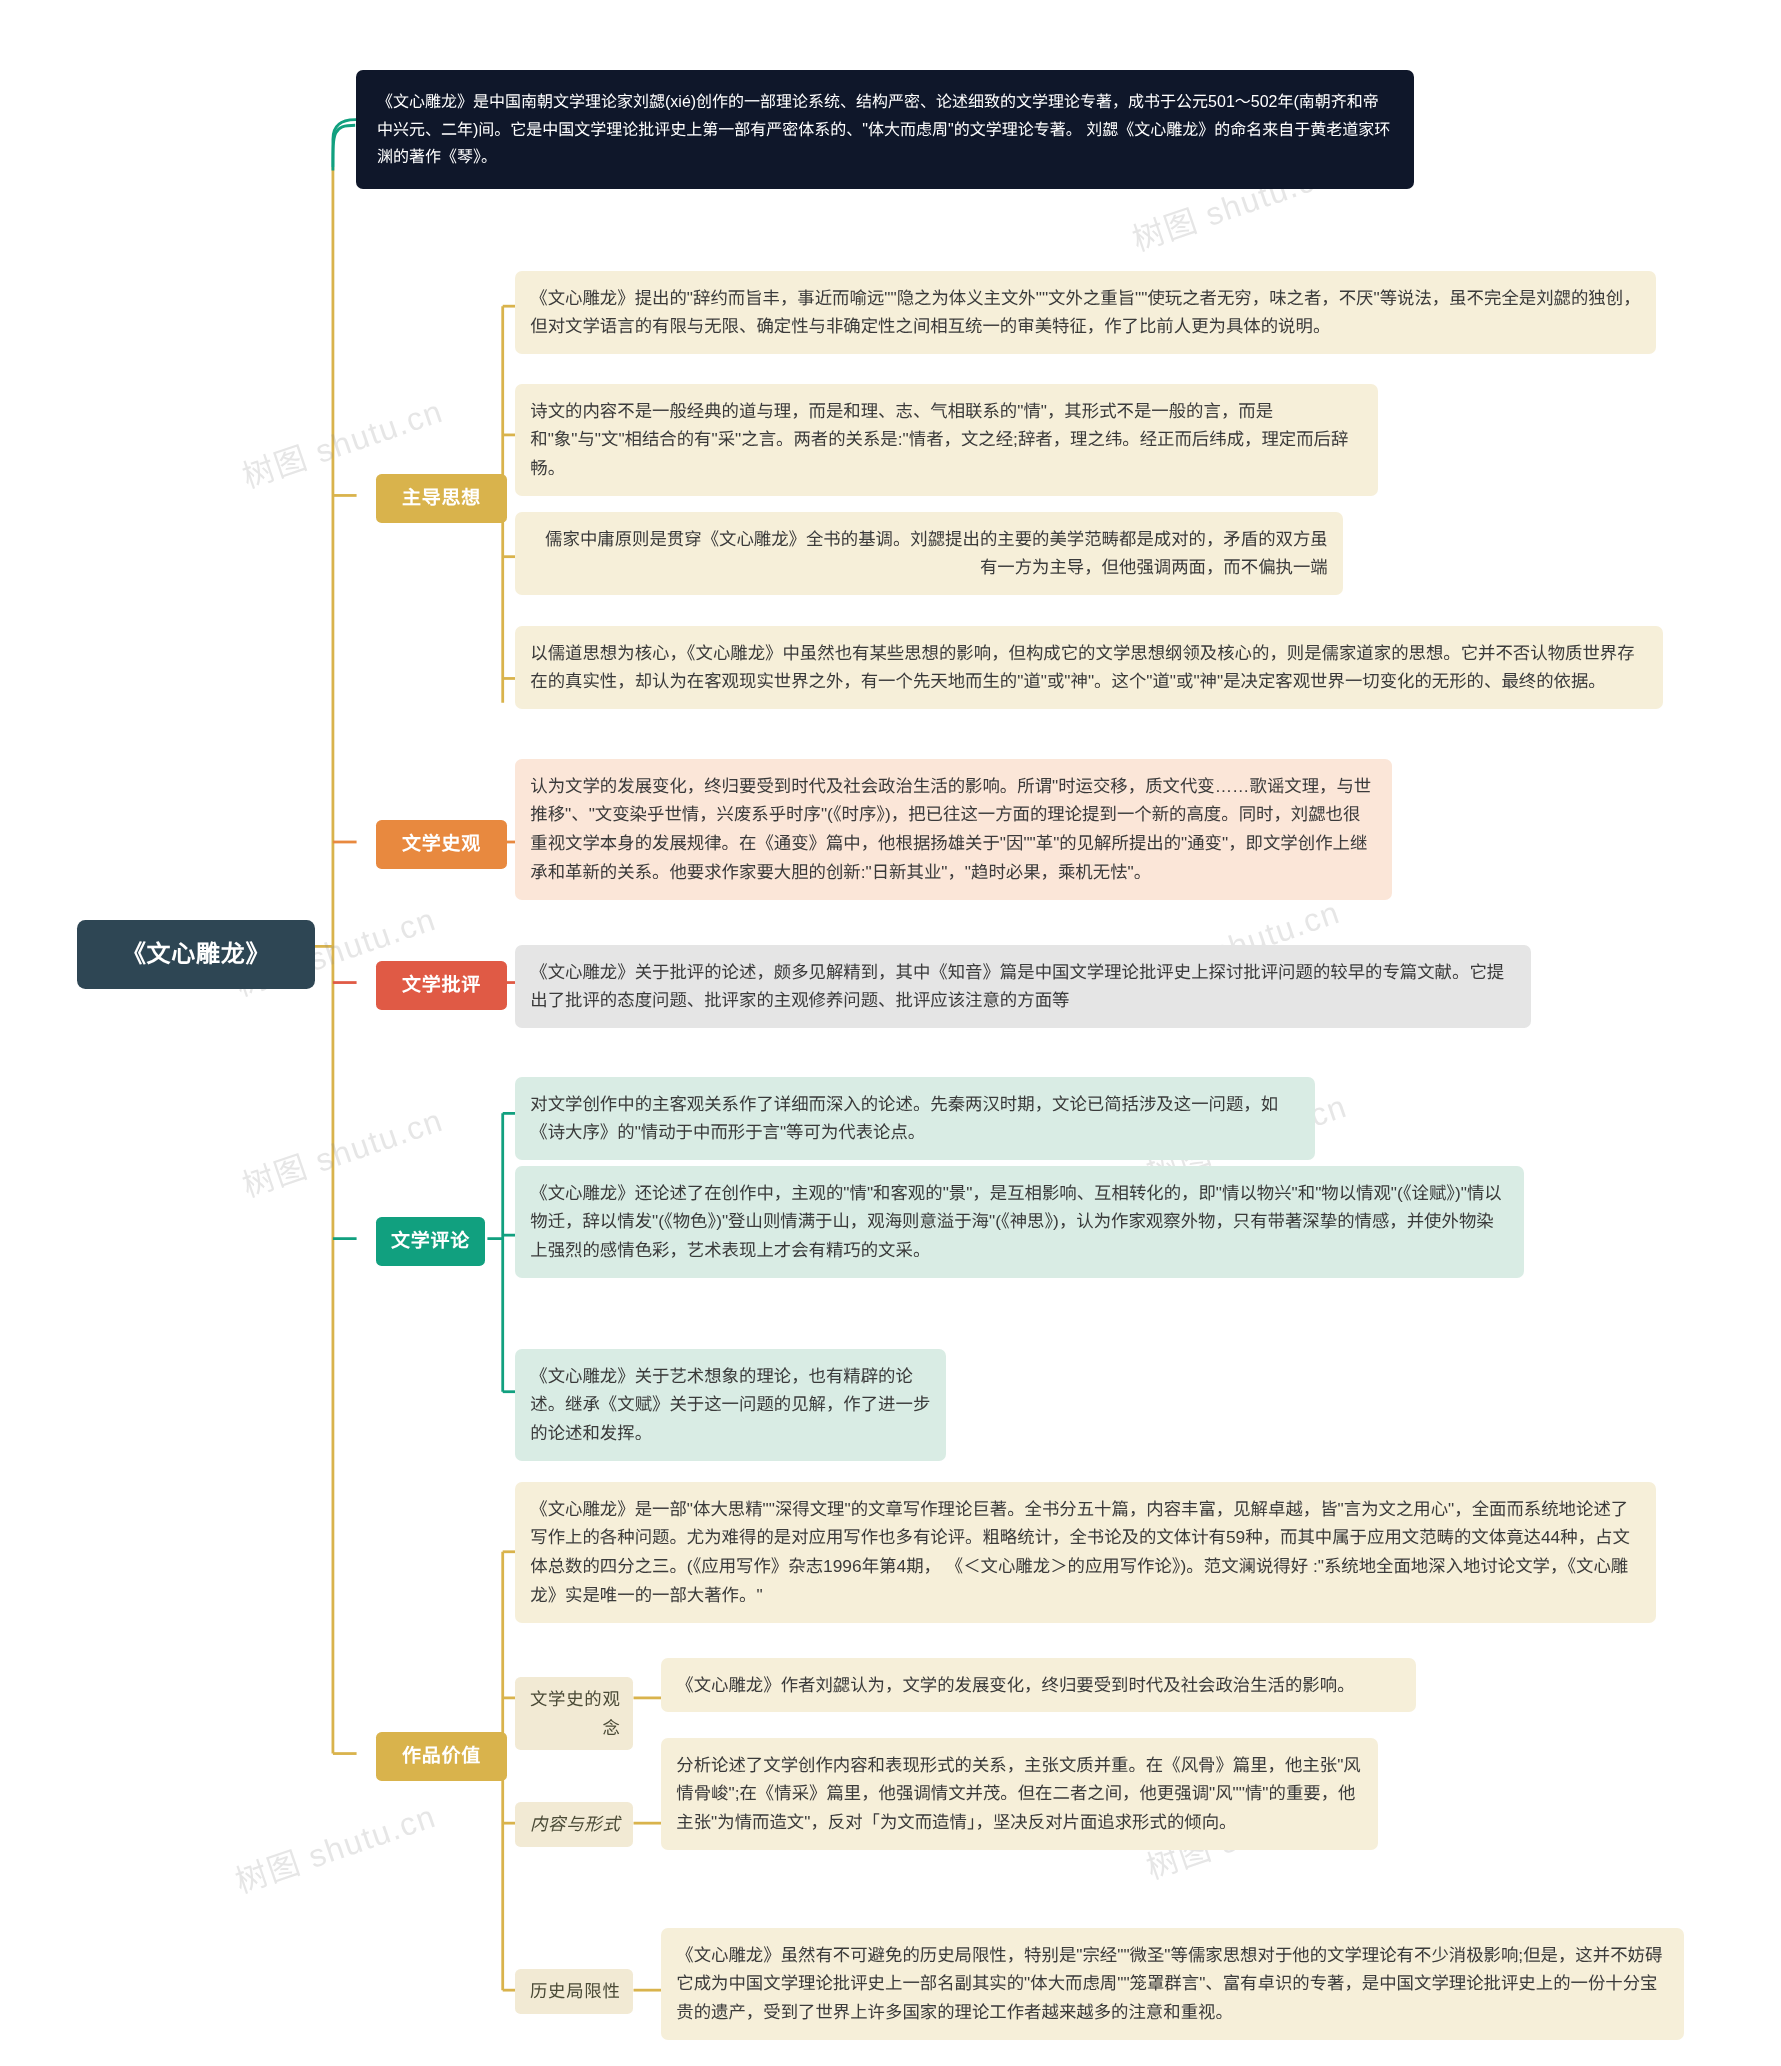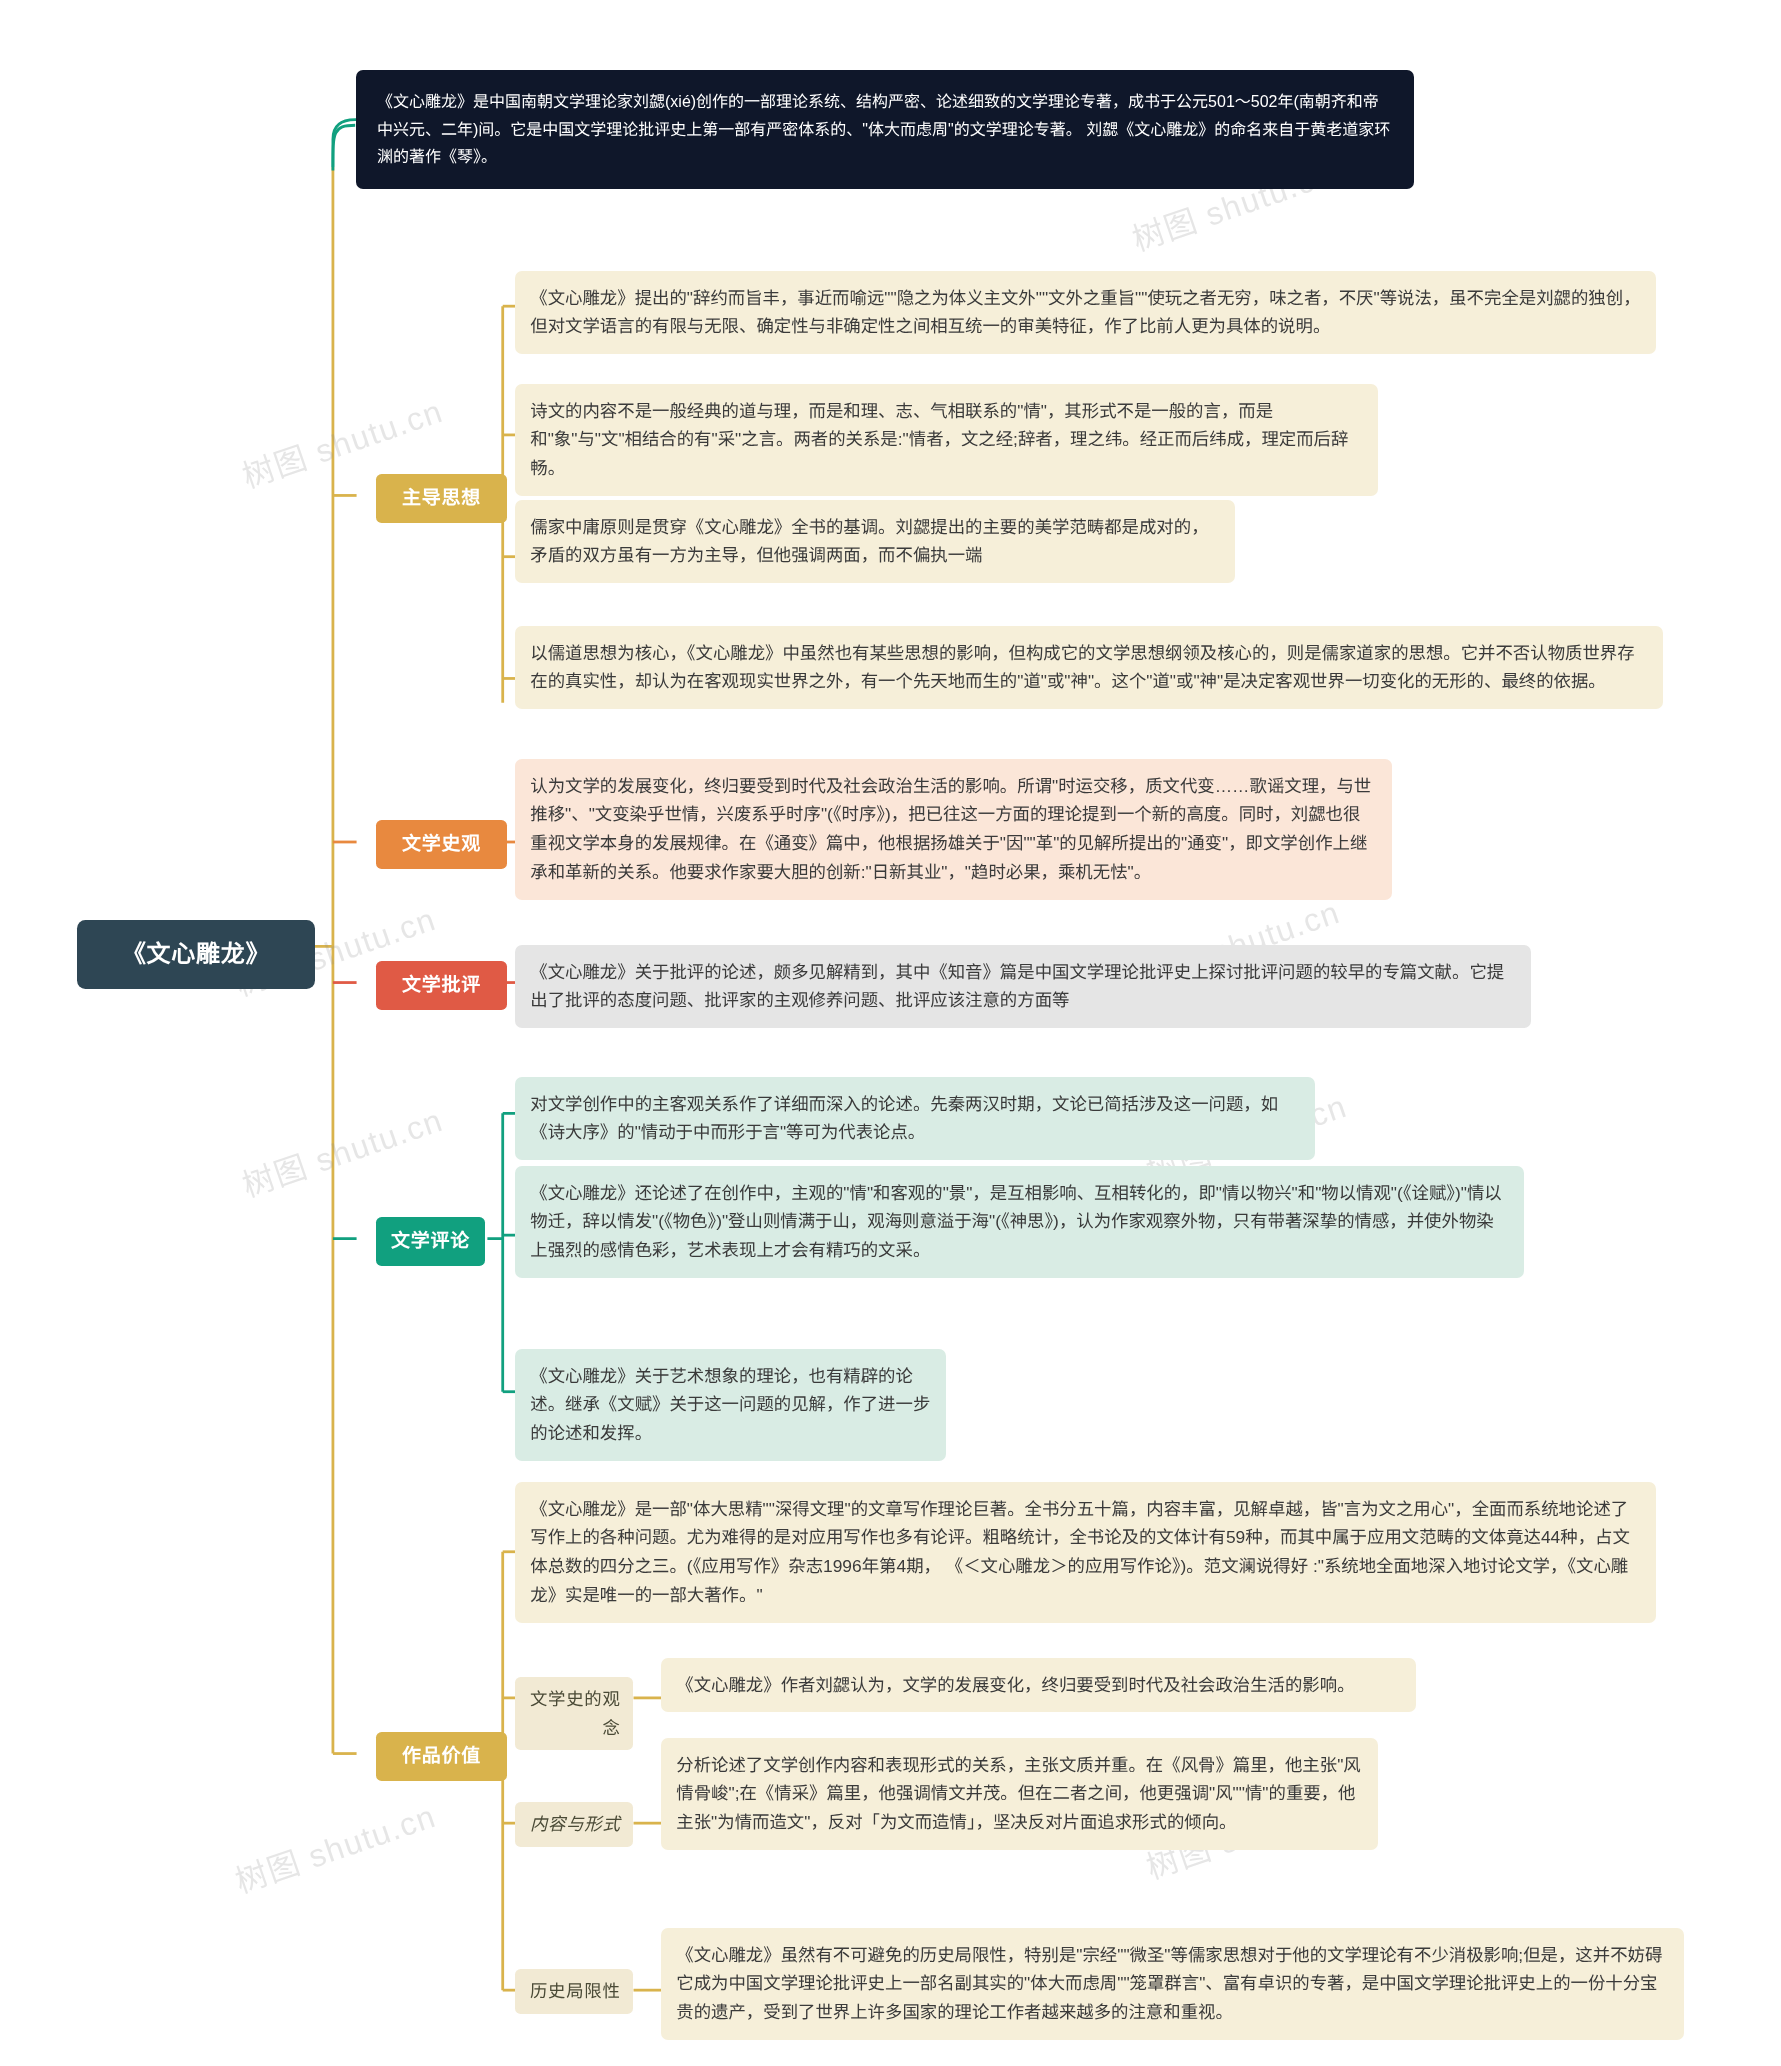--- a/index.html
+++ b/index.html
@@ -166,21 +166,21 @@
 <div class="wm" style="left:1141px; top:1809px;">树图 shutu.cn</div>
 
 <div class="node root" style="left:77px; top:920px; width:238px;">《文心雕龙》</div>
 
 <div class="node topcard" style="left:356px; top:70px; width:1058px;">《文心雕龙》是中国南朝文学理论家刘勰(xié)创作的一部理论系统、结构严密、论述细致的文学理论专著，成书于公元501～502年(南朝齐和帝中兴元、二年)间。它是中国文学理论批评史上第一部有严密体系的、"体大而虑周"的文学理论专著。 刘勰《文心雕龙》的命名来自于黄老道家环渊的著作《琴》。</div>
 
 <div class="node branch" style="left:356px; top:474px; width:131px; background:#d9b34c;">主导思想</div>
 
 <div class="node leaf l-yellow" style="left:515px; top:271px; width:1141px;">《文心雕龙》提出的"辞约而旨丰，事近而喻远""隐之为体义主文外""文外之重旨""使玩之者无穷，味之者，不厌"等说法，虽不完全是刘勰的独创，但对文学语言的有限与无限、确定性与非确定性之间相互统一的审美特征，作了比前人更为具体的说明。</div>
 <div class="node leaf l-yellow" style="left:515px; top:384px; width:863px;">诗文的内容不是一般经典的道与理，而是和理、志、气相联系的"情"，其形式不是一般的言，而是和"象"与"文"相结合的有"采"之言。两者的关系是:"情者，文之经;辞者，理之纬。经正而后纬成，理定而后辞畅。</div>
-<div class="node leaf l-yellow" style="left:515px; top:500px; width:720px;">儒家中庸原则是贯穿《文心雕龙》全书的基调。刘勰提出的主要的美学范畴都是成对的，矛盾的双方虽有一方为主导，但他强调两面，而不偏执一端</div>
+<div class="node leaf l-yellow" style="left:515px; top:512px; width:828px;text-align:right;">儒家中庸原则是贯穿《文心雕龙》全书的基调。刘勰提出的主要的美学范畴都是成对的，矛盾的双方虽有一方为主导，但他强调两面，而不偏执一端</div>
 <div class="node leaf l-yellow" style="left:515px; top:626px; width:1148px;">以儒道思想为核心，《文心雕龙》中虽然也有某些思想的影响，但构成它的文学思想纲领及核心的，则是儒家道家的思想。它并不否认物质世界存在的真实性，却认为在客观现实世界之外，有一个先天地而生的"道"或"神"。这个"道"或"神"是决定客观世界一切变化的无形的、最终的依据。</div>
 
 <div class="node branch" style="left:356px; top:820px; width:131px; background:#e8893f;">文学史观</div>
 <div class="node leaf l-orange" style="left:515px; top:759px; width:877px;">认为文学的发展变化，终归要受到时代及社会政治生活的影响。所谓"时运交移，质文代变……歌谣文理，与世推移"、"文变染乎世情，兴废系乎时序"(《时序》)，把已往这一方面的理论提到一个新的高度。同时，刘勰也很重视文学本身的发展规律。在《通变》篇中，他根据扬雄关于"因""革"的见解所提出的"通变"，即文学创作上继承和革新的关系。他要求作家要大胆的创新:"日新其业"，"趋时必果，乘机无怯"。</div>
 
 <div class="node branch" style="left:356px; top:961px; width:131px; background:#e05a45;">文学批评</div>
 <div class="node leaf l-red" style="left:515px; top:945px; width:1016px;">《文心雕龙》关于批评的论述，颇多见解精到，其中《知音》篇是中国文学理论批评史上探讨批评问题的较早的专篇文献。它提出了批评的态度问题、批评家的主观修养问题、批评应该注意的方面等</div>
 
 <div class="node branch" style="left:356px; top:1217px; width:109px; background:#11a07f;">文学评论</div>
 

